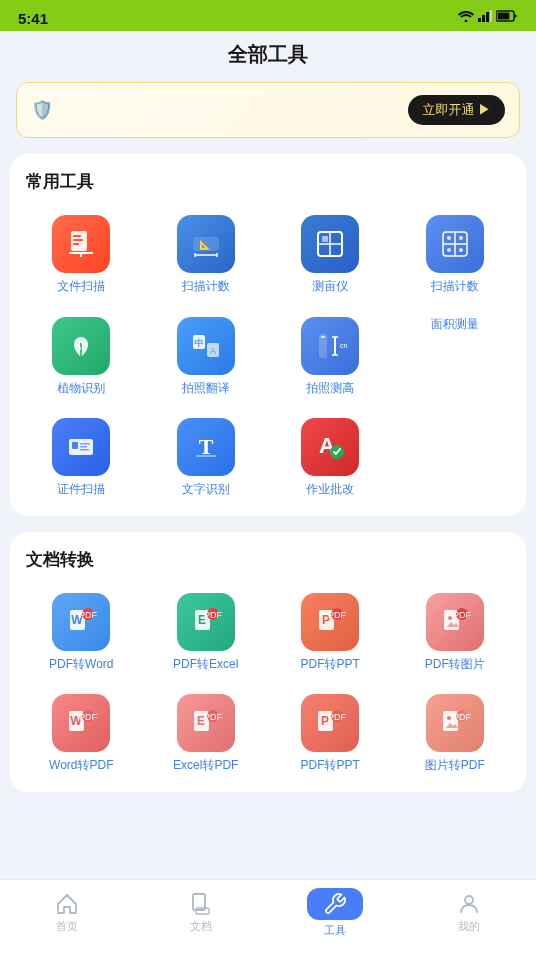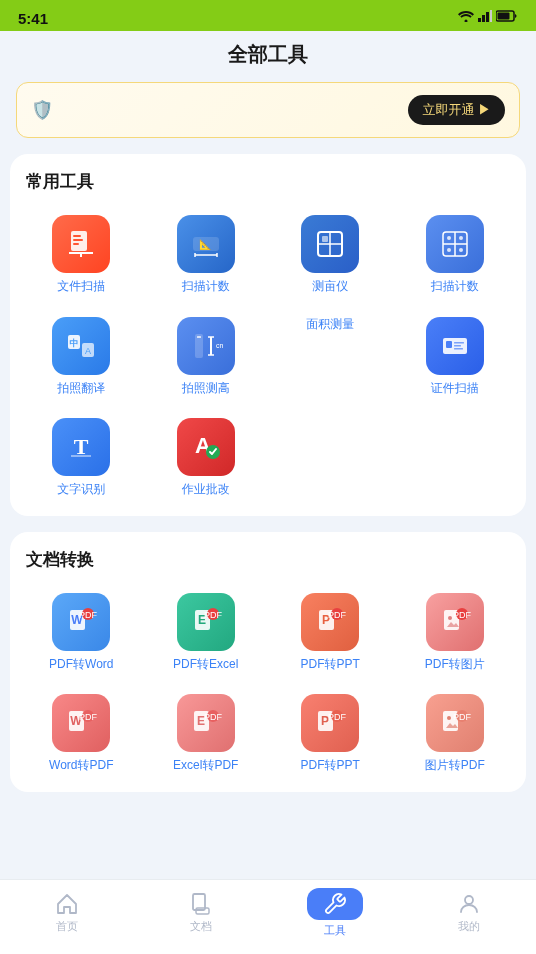--- a/index.html
+++ b/index.html
@@ -283,20 +283,30 @@
               <circle cx="11" cy="11" r="2" fill="white" opacity="0.8"></circle>
               <circle cx="23" cy="11" r="2" fill="white" opacity="0.8"></circle>
               <circle cx="11" cy="23" r="2" fill="white" opacity="0.8"></circle>
               <circle cx="23" cy="23" r="2" fill="white" opacity="0.8"></circle>
             </svg>
         </div>
         <span class="tool-label">扫描计数</span>
       </div>
 
 
+      <div class="tool-item">
+        <div class="tool-icon-wrap icon-plant">
+          <svg width="34" height="34" viewBox="0 0 34 34">
+              <path d="M17 28 C17 28 10 22 10 16 C10 11 13 8 17 8 C21 8 24 11 24 16 C24 22 17 28 17 28Z" fill="white" opacity="0.9"></path>
+              <line x1="17" y1="28" x2="17" y2="14" stroke="#22a86a" stroke-width="1.5"></line>
+              <path d="M17 20 C14 18 12 15 13 12" stroke="white" stroke-width="1.5" fill="none"></path>
+            </svg>
+        </div>
+        <span class="tool-label">植物识别</span>
+      </div>
 
       <div class="tool-item">
         <div class="tool-icon-wrap icon-translate">
           <svg width="34" height="34" viewBox="0 0 34 34">
               <rect x="4" y="6" width="12" height="14" rx="2" fill="white" opacity="0.9"></rect>
               <text x="10" y="17" text-anchor="middle" fill="#4a9ef8" font-size="9" font-weight="bold">中</text>
               <rect x="18" y="14" width="12" height="14" rx="2" fill="white" opacity="0.7"></rect>
               <text x="24" y="25" text-anchor="middle" fill="#4a9ef8" font-size="9">A</text>
             </svg>
         </div>

